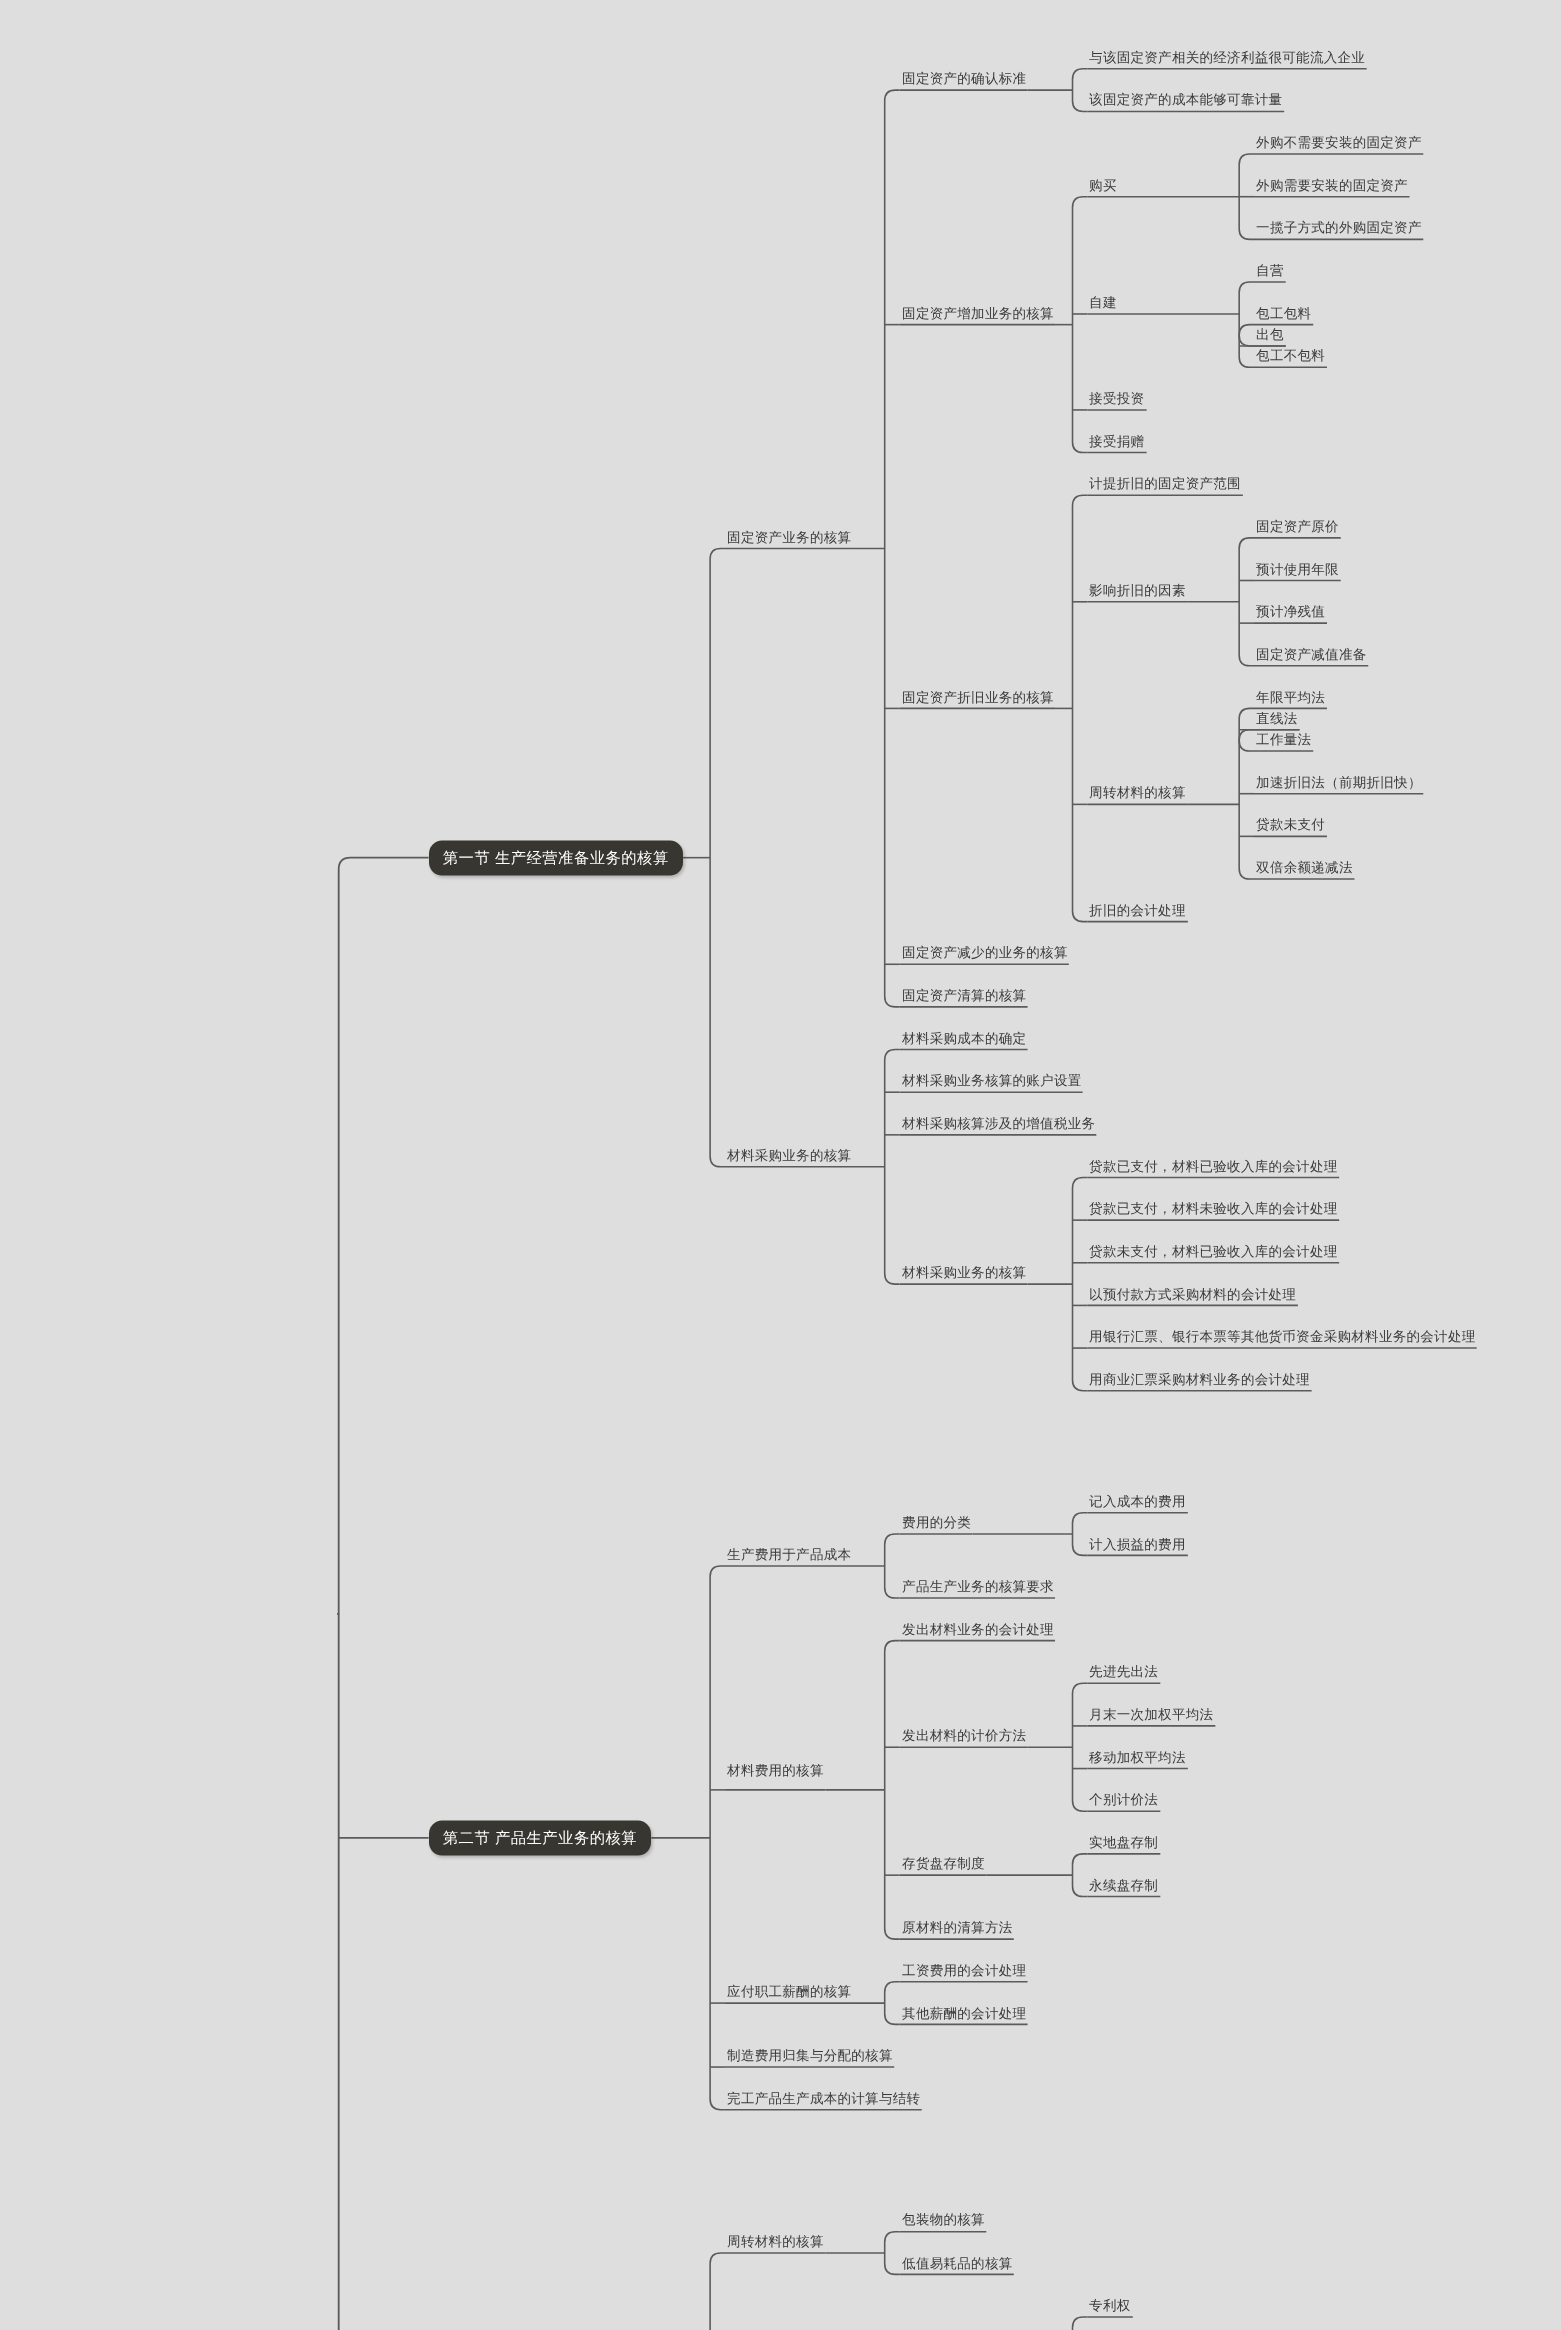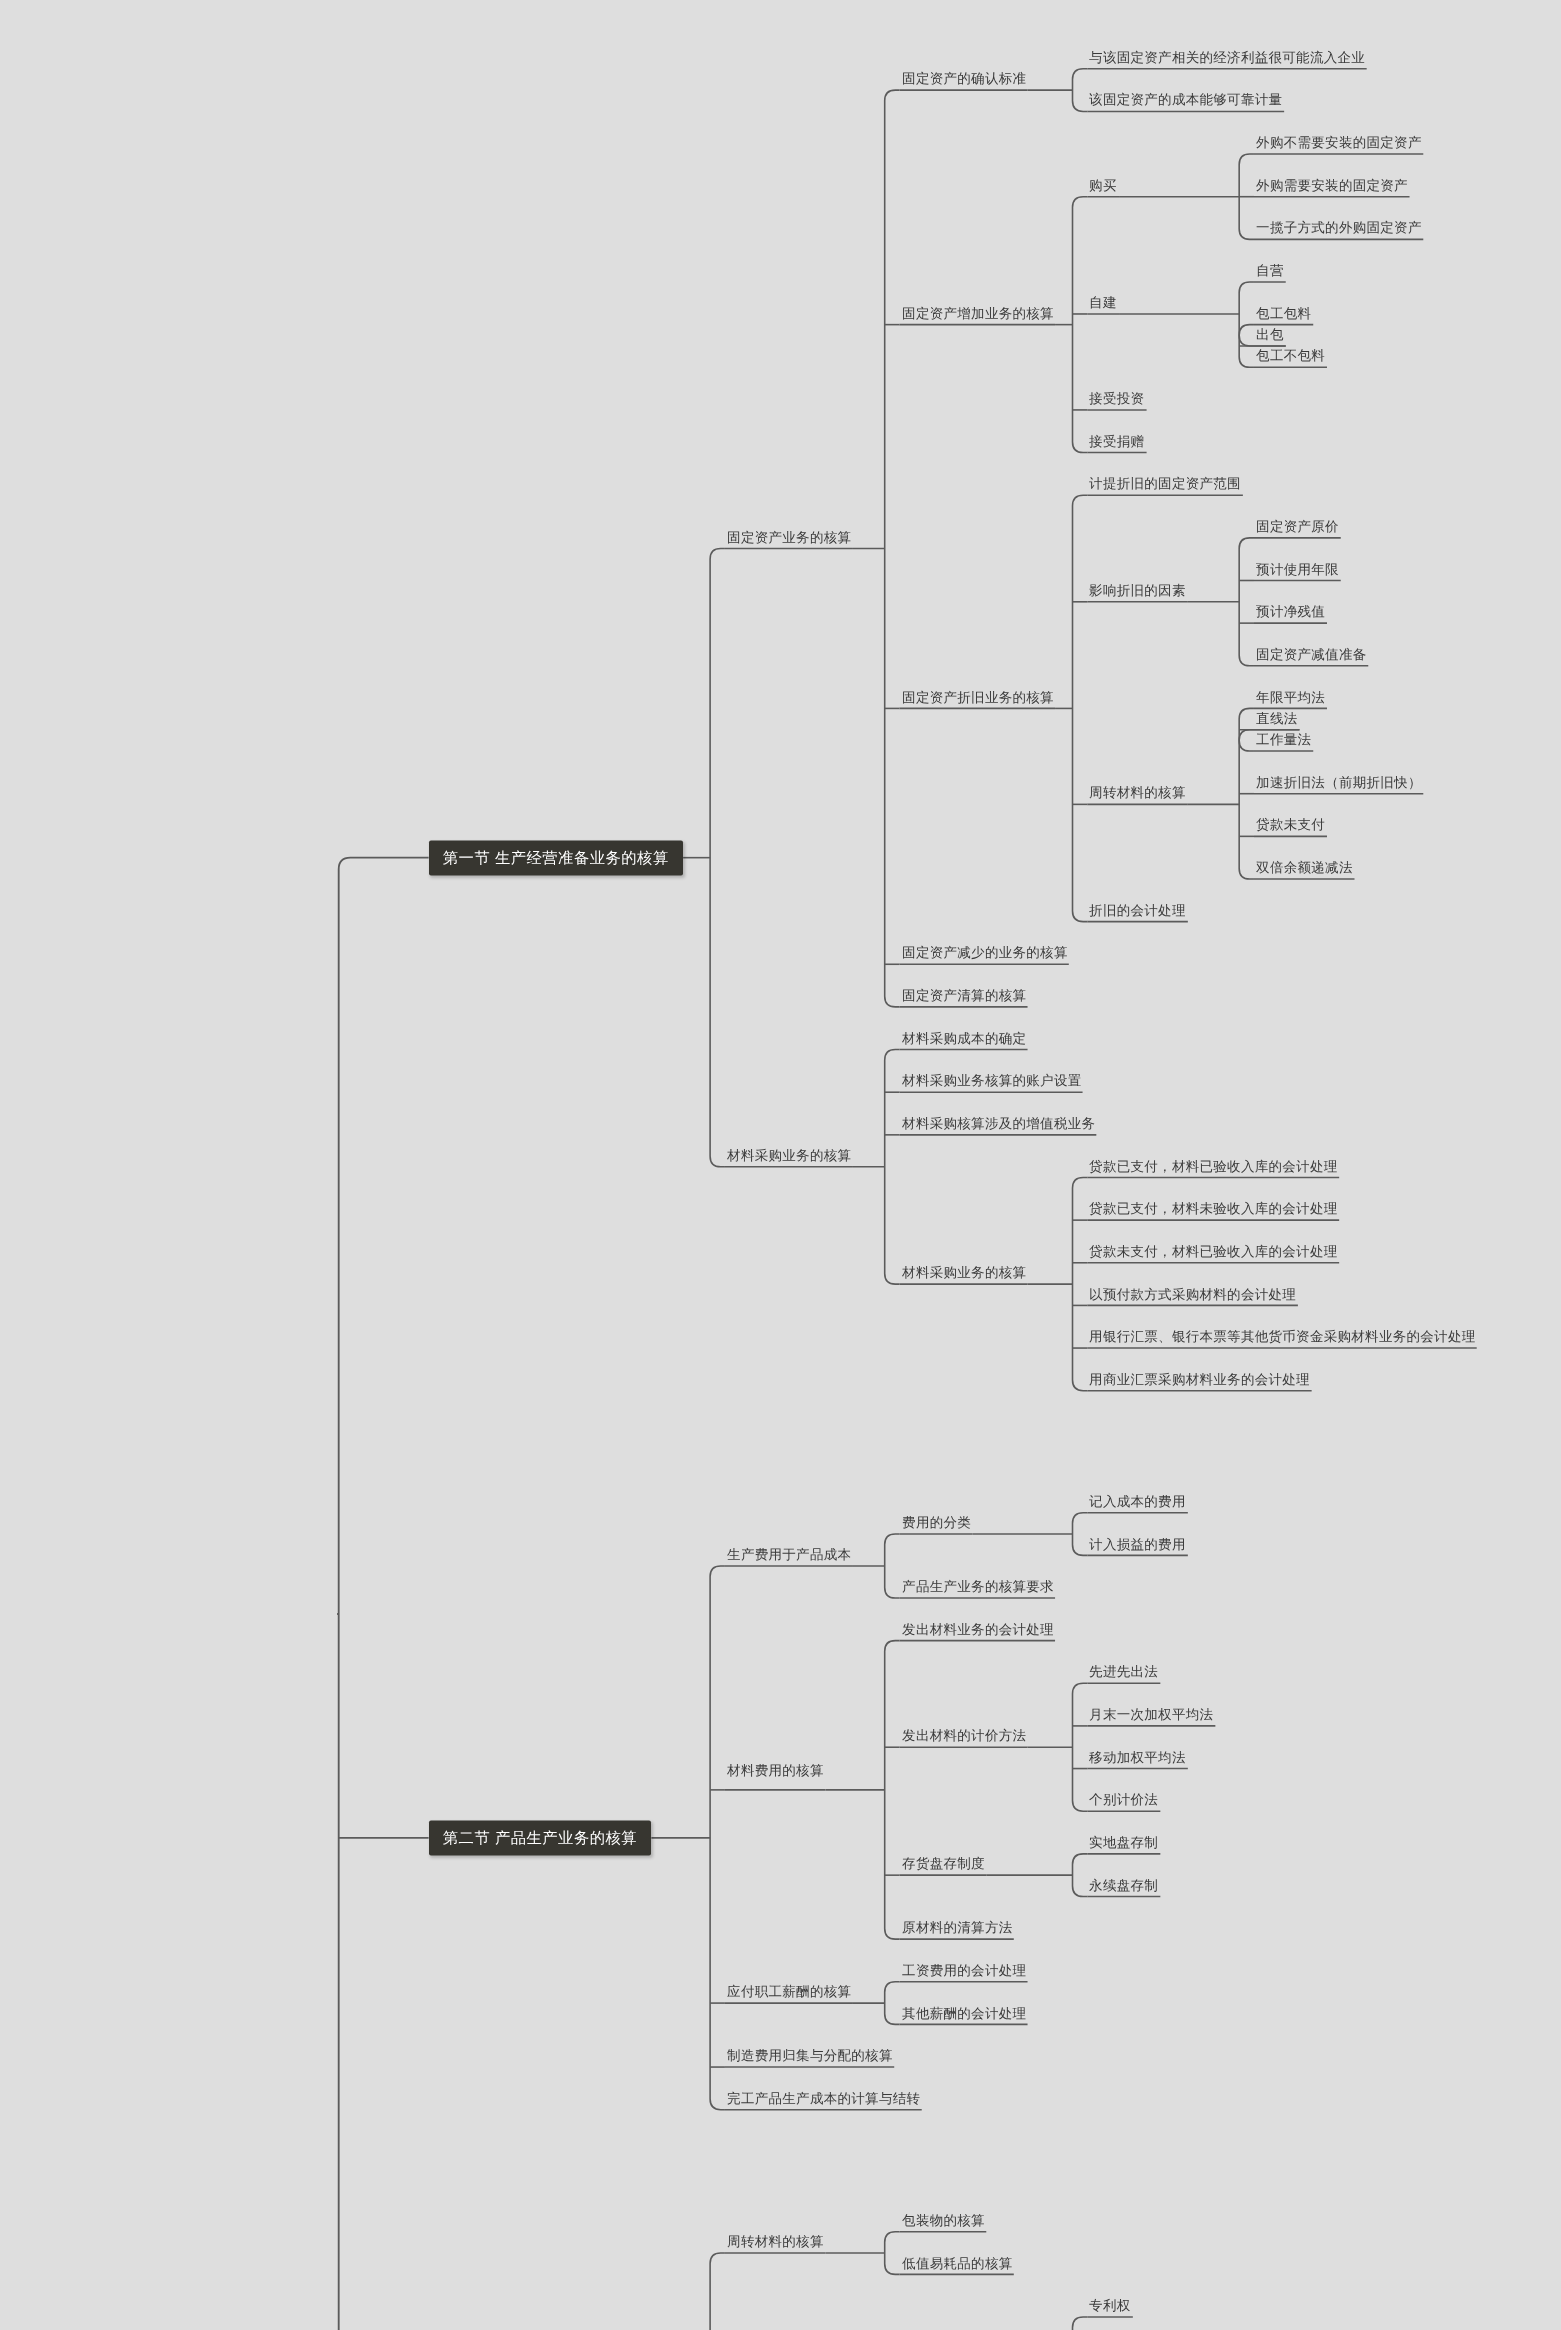--- a/index.html
+++ b/index.html
@@ -18,21 +18,21 @@
     background:#cc1a0c;color:#ffffff;
     border-radius:11.6px;
     font-size:24px;letter-spacing:1.1px;
     padding:13.8px 21px;
     box-shadow:1.6px 2.6px 3.7px rgba(0,0,0,.22);
     transform:translateY(-50%);
   }
   
   .n-sec{
     background:#373630;color:#ffffff;
-    border-radius:2px;
+    border-radius:13px;
     font-size:15.3px;letter-spacing:0.5px;
     padding:6.9px 13.8px;
     box-shadow:1.6px 2.1px 3.2px rgba(0,0,0,.20);
     transform:translateY(-50%);
   }
   
   .n-leaf{
     color:#3a3a3a;
     font-size:13.5px;
     letter-spacing:0.3px;
@@ -269,17 +269,17 @@
     <div class="node n-leaf" style="left: 900px; top: 1875px;">存货盘存制度</div>
     <div class="node n-leaf" style="left: 1087px; top: 1854px;">实地盘存制</div>
     <div class="node n-leaf" style="left: 1087px; top: 1897px;">永续盘存制</div>
     <div class="node n-leaf" style="left: 900px; top: 1939px;">原材料的清算方法</div>
     <div class="node n-leaf" style="left: 725px; top: 2003px;">应付职工薪酬的核算</div>
     <div class="node n-leaf" style="left: 900px; top: 1982px;">工资费用的会计处理</div>
     <div class="node n-leaf" style="left: 900px; top: 2025px;">其他薪酬的会计处理</div>
     <div class="node n-leaf" style="left: 725px; top: 2067px;">制造费用归集与分配的核算</div>
     <div class="node n-leaf" style="left: 725px; top: 2110px;">完工产品生产成本的计算与结转</div>
     <div class="node n-leaf" style="left: 725px; top: 2253px;">周转材料的核算</div>
-    <div class="node n-leaf" style="left: 900px; top: 2232px;">包装物的核算</div>
+    <div class="node n-leaf" style="left: 900px; top: 2232px; font-family: Liberation Mono, monospace;">包装物的核算</div>
     <div class="node n-leaf" style="left: 900px; top: 2275px;">低值易耗品的核算</div>
     <div class="node n-leaf" style="left: 1087px; top: 2317px;">专利权</div>
   </div>
 
 
 </body></html>

